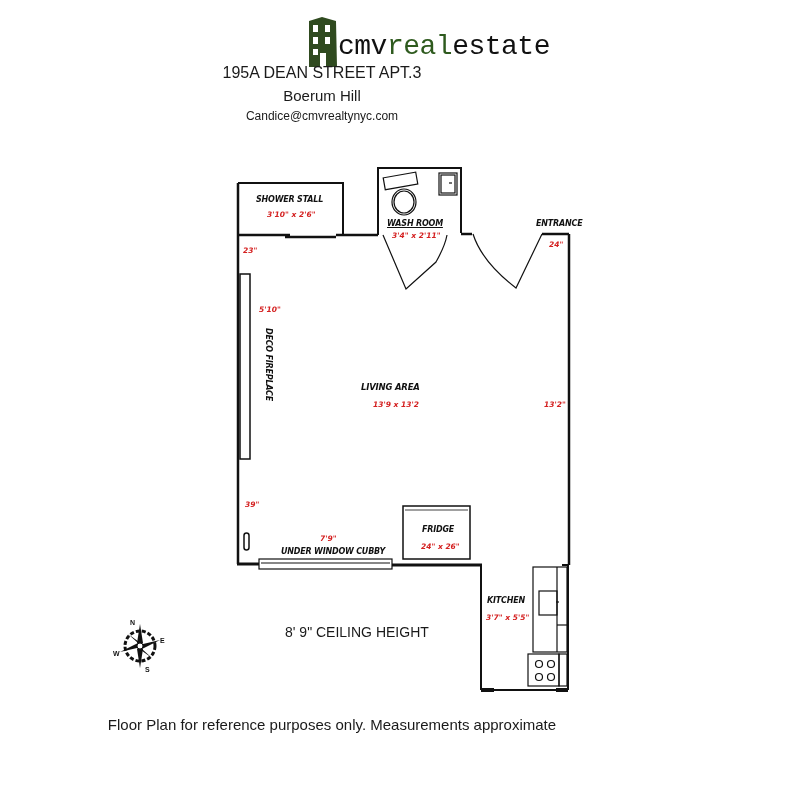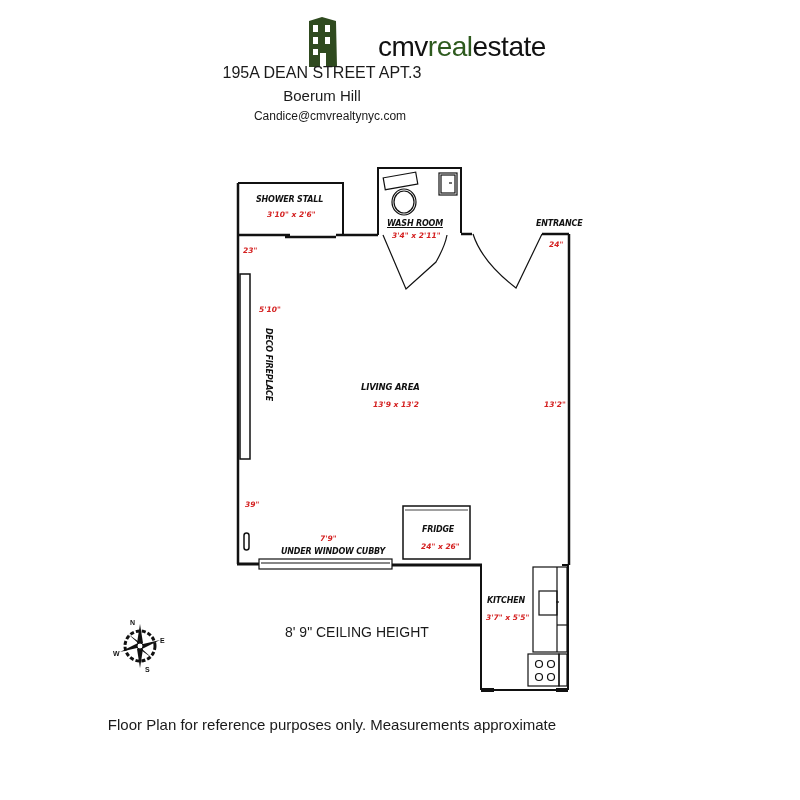--- a/index.html
+++ b/index.html
@@ -1,20 +1,20 @@
 <!DOCTYPE html>
 <html><head>
 <meta charset="utf-8">
 <style>
   html, body { margin:0; padding:0; background:#ffffff; }
   body { width:800px; height:800px; position:relative; overflow:hidden; font-family:"Liberation Sans", sans-serif; color:#111; }
   .abs { position:absolute; }
   .header-line { position:absolute; left:0; width:644px; text-align:center; color:#1a1a1a; }
   #logo { position:absolute; left:308px; top:12px; height:55px; display:flex; align-items:flex-end; }
-  #logo .brand { font-family:Liberation Sans, sans-serif; font-size:28px; letter-spacing:-0.5px; line-height:28px; margin-left:0; margin-bottom:6px; color:#111;padding-left:40px; }
+  #logo .brand { font-family:Liberation Mono, monospace; font-size:28px; letter-spacing:-0.5px; line-height:28px; margin-left:0; margin-bottom:6px; color:#111; }
   #logo .brand .green { color:#2e5a1e; }
   .lbl { position:absolute; font-family:"DejaVu Sans", sans-serif; font-style:italic; font-weight:bold; font-size:8px; color:#111; white-space:nowrap; letter-spacing:-0.2px; }
   .dim { position:absolute; font-family:"DejaVu Sans", sans-serif; font-style:italic; font-weight:bold; font-size:7.5px; color:#d42020; white-space:nowrap; }
   svg#plan { position:absolute; left:0; top:0; }
 </style>
 </head>
 <body>
 
 <div id="logo">
   <svg width="30" height="52" viewBox="0 0 30 52">
@@ -23,21 +23,21 @@
     <rect x="17" y="10" width="5" height="7" fill="#fff"></rect>
     <rect x="5" y="22" width="5" height="7" fill="#fff"></rect>
     <rect x="17" y="22" width="5" height="7" fill="#fff"></rect>
     <rect x="5" y="34" width="5" height="6" fill="#fff"></rect>
   </svg>
   <span class="brand"><span>cmv</span><span class="green">real</span><span>estate</span></span>
 </div>
 
 <div class="header-line" style="top:64px;font-size:16px;">195A DEAN STREET APT.3</div>
 <div class="header-line" style="top:87px;font-size:15px;">Boerum Hill</div>
-<div class="header-line" style="top:109px;font-size:12px;padding-left:8px;">Candice@cmvrealtynyc.com</div>
+<div class="header-line" style="top:109px;font-size:12px;">Candice@cmvrealtynyc.com</div>
 
 <svg id="plan" width="800" height="800" viewBox="0 0 800 800">
   <g stroke="#111" fill="none" stroke-width="2">
 
     <path d="M238 183 L343 183 L343 235"></path>
 
     <line x1="238" y1="235" x2="290" y2="235" stroke-width="2.5"></line>
     <line x1="285" y1="237" x2="336" y2="237" stroke-width="2.5"></line>
     <line x1="336" y1="235" x2="378" y2="235" stroke-width="2.5"></line>
 

